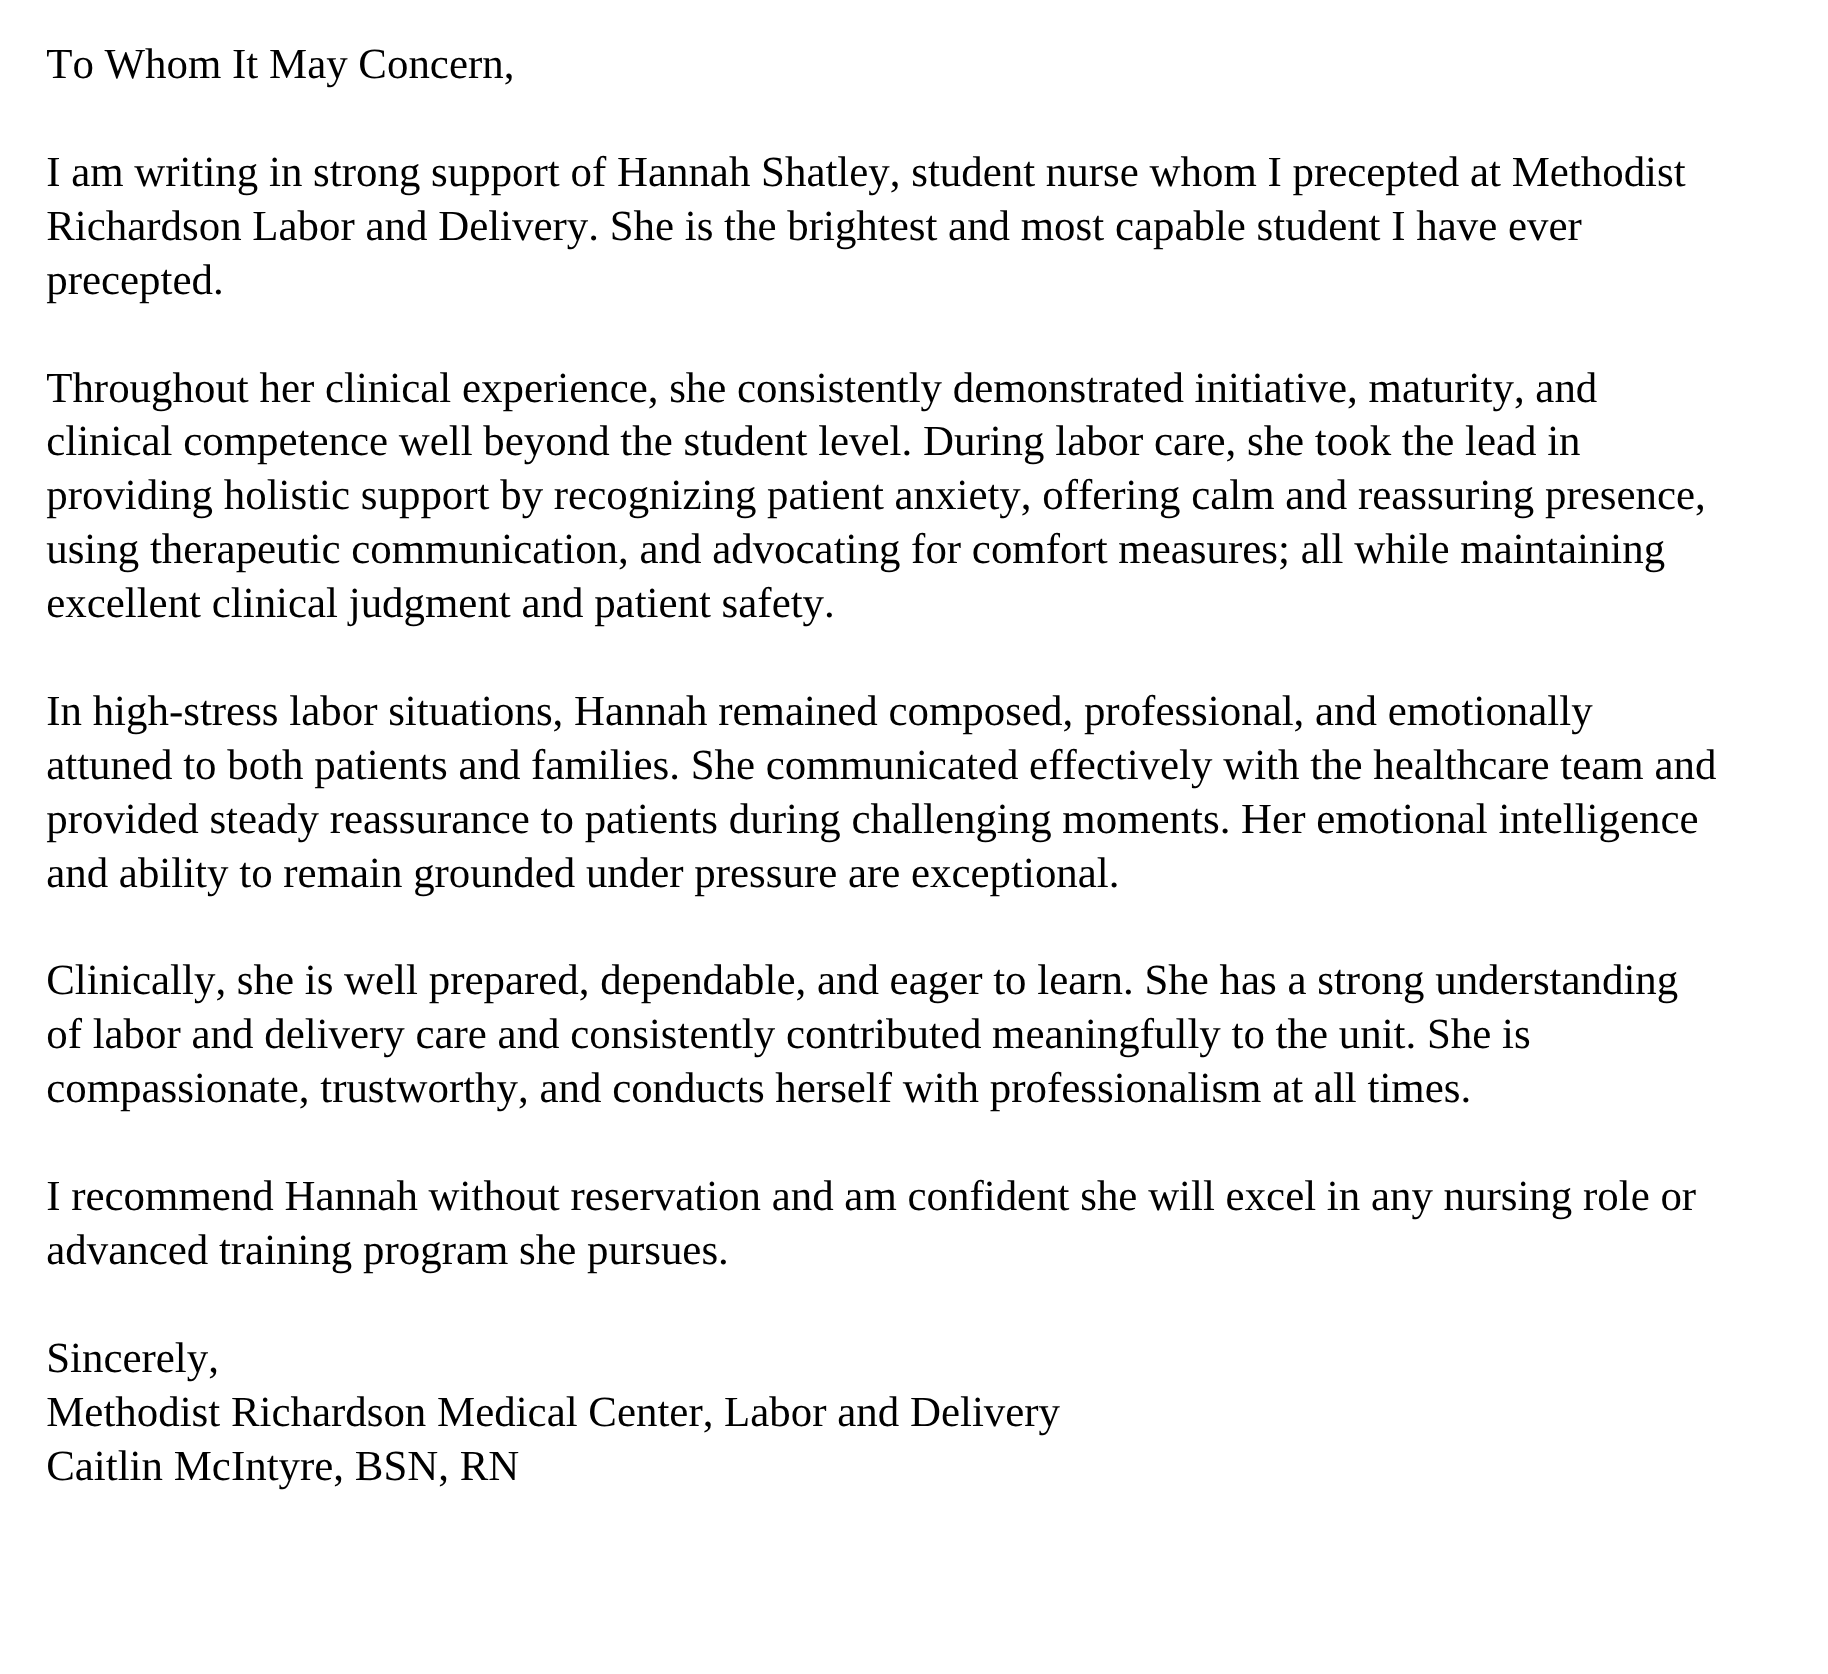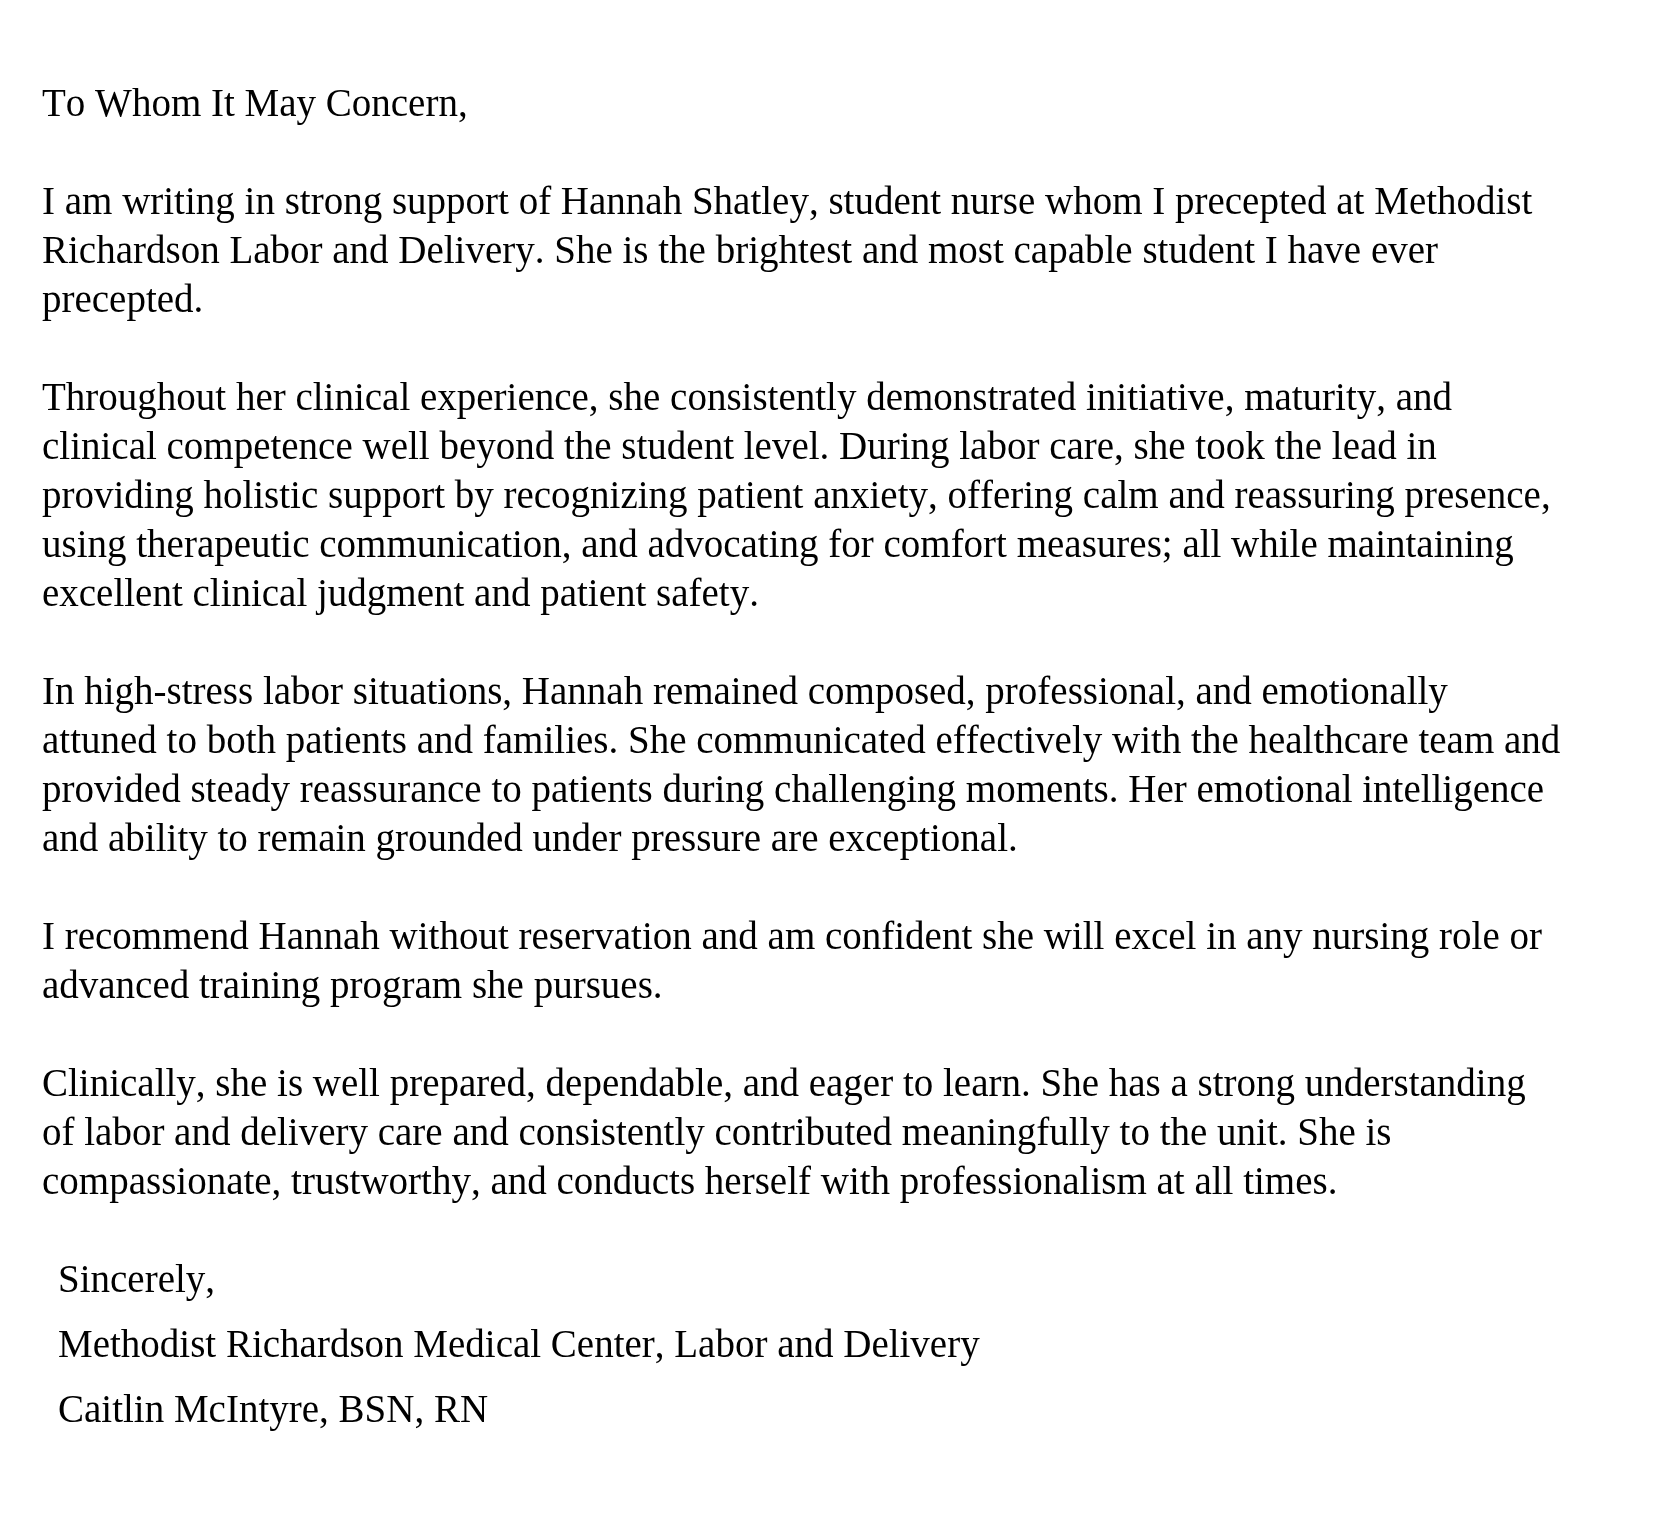--- a/index.html
+++ b/index.html
@@ -9,54 +9,54 @@
   }
   body {
     width: 1662px;
     height: 1522px;
     overflow: hidden;
   }
   .page {
     box-sizing: border-box;
     width: 1662px;
     height: 1522px;
-    padding: 78px 98px 0 42px;
+    padding: 34px 98px 0 42px;
     background: #ffffff;
     color: #000000;
     font-family: "Liberation Serif", "DejaVu Serif", serif;
     font-size: 39px;
     line-height: 49px;
     font-kerning: none;
     font-variant-ligatures: none;
     font-feature-settings: "liga" 0, "clig" 0, "kern" 0;
     text-rendering: optimizeSpeed;
   }
   .page p {
     margin: 0 0 49px 0;
   }
   .signature div {
-    margin: 16px;
+    margin: 0;
   }
 </style>
 </head>
 <body>
 
 <div class="page">
 
   <p class="greeting">To Whom It May Concern,</p>
 
   <p class="para">I am writing in strong support of Hannah Shatley, student nurse whom I precepted at Methodist Richardson Labor and Delivery. She is the brightest and most capable student I have ever precepted.</p>
 
   <p class="para">Throughout her clinical experience, she consistently demonstrated initiative, maturity, and clinical competence well beyond the student level. During labor care, she took the lead in providing holistic support by recognizing patient anxiety, offering calm and reassuring presence, using therapeutic communication, and advocating for comfort measures; all while maintaining excellent clinical judgment and patient safety.</p>
 
   <p class="para">In high-stress labor situations, Hannah remained composed, professional, and emotionally attuned to both patients and families. She communicated effectively with the healthcare team and provided steady reassurance to patients during challenging moments. Her emotional intelligence and ability to remain grounded under pressure are exceptional.</p>
 
+  <p class="para">Clinically, she is well prepared, dependable, and eager to learn. She has a strong understanding of labor and delivery care and consistently contributed meaningfully to the unit. She is compassionate, trustworthy, and conducts herself with professionalism at all times.</p>
+
   <p class="para">I recommend Hannah without reservation and am confident she will excel in any nursing role or advanced training program she pursues.</p>
-
-  <p class="para">Clinically, she is well prepared, dependable, and eager to learn. She has a strong understanding of labor and delivery care and consistently contributed meaningfully to the unit. She is compassionate, trustworthy, and conducts herself with professionalism at all times.</p>
 
   <div class="signature">
     <div>Sincerely,</div>
     <div>Methodist Richardson Medical Center, Labor and Delivery</div>
     <div>Caitlin McIntyre, BSN, RN</div>
   </div>
 
 </div>
 
 </body></html>

